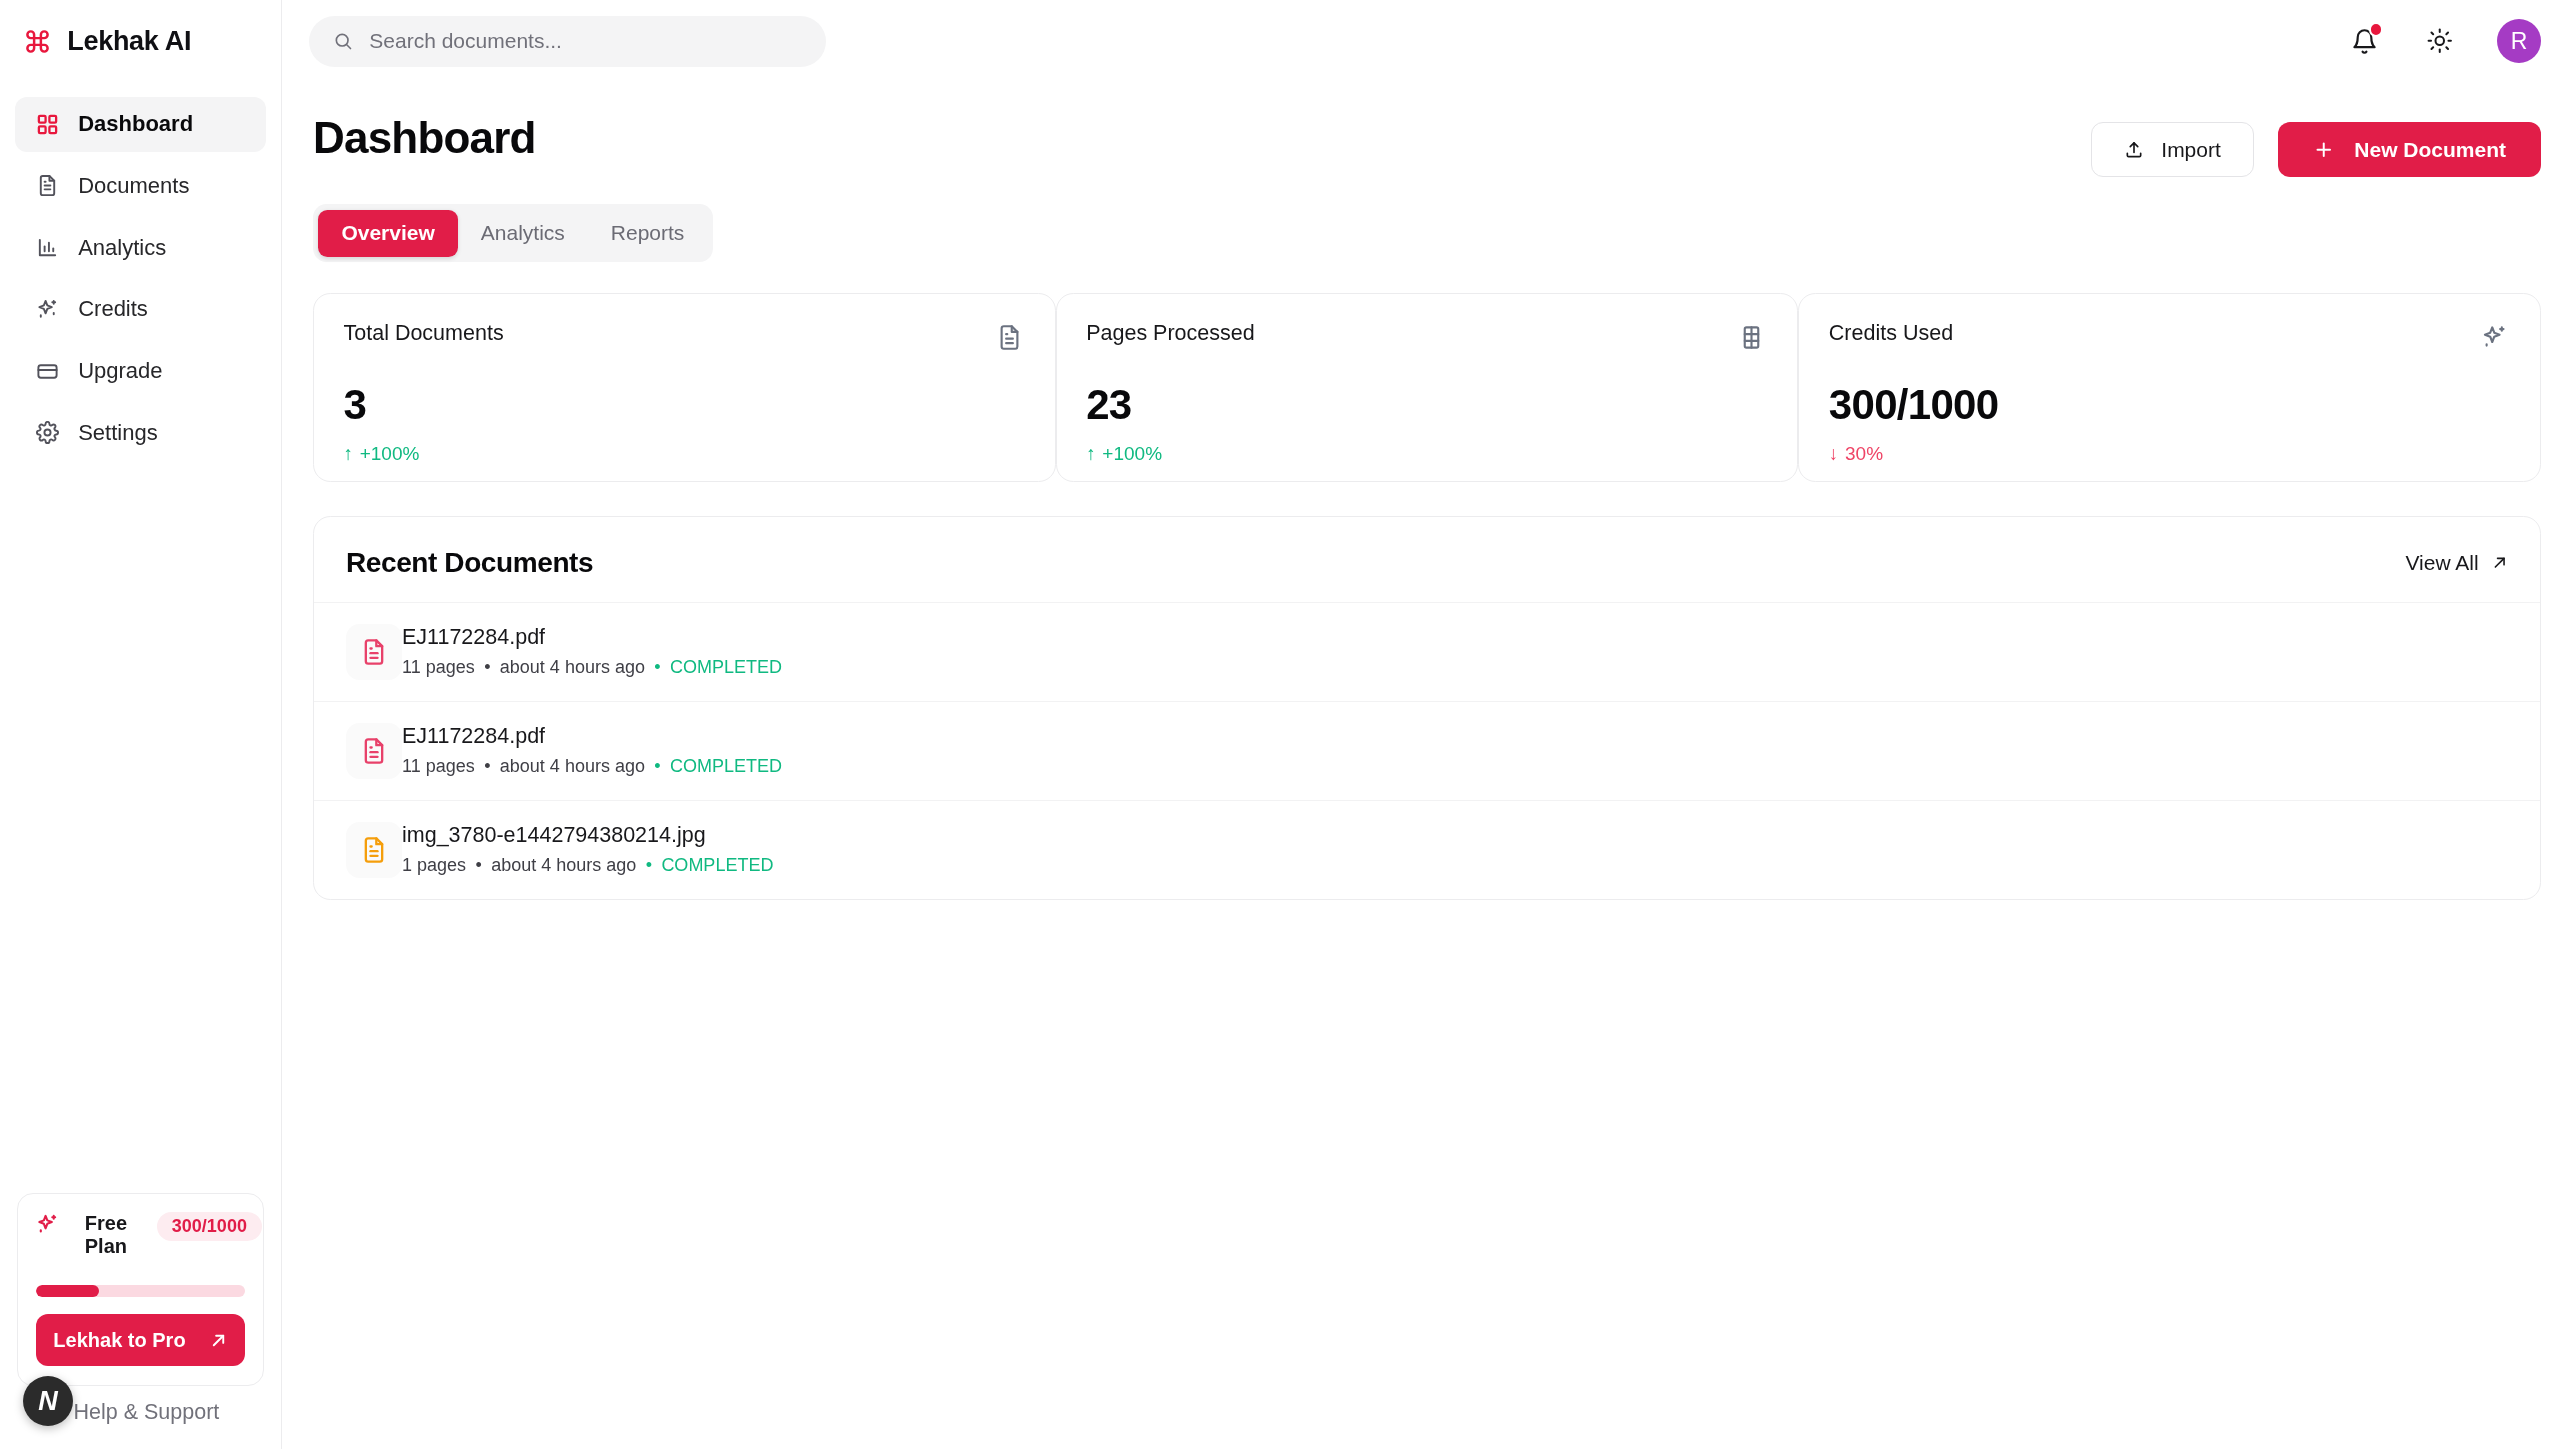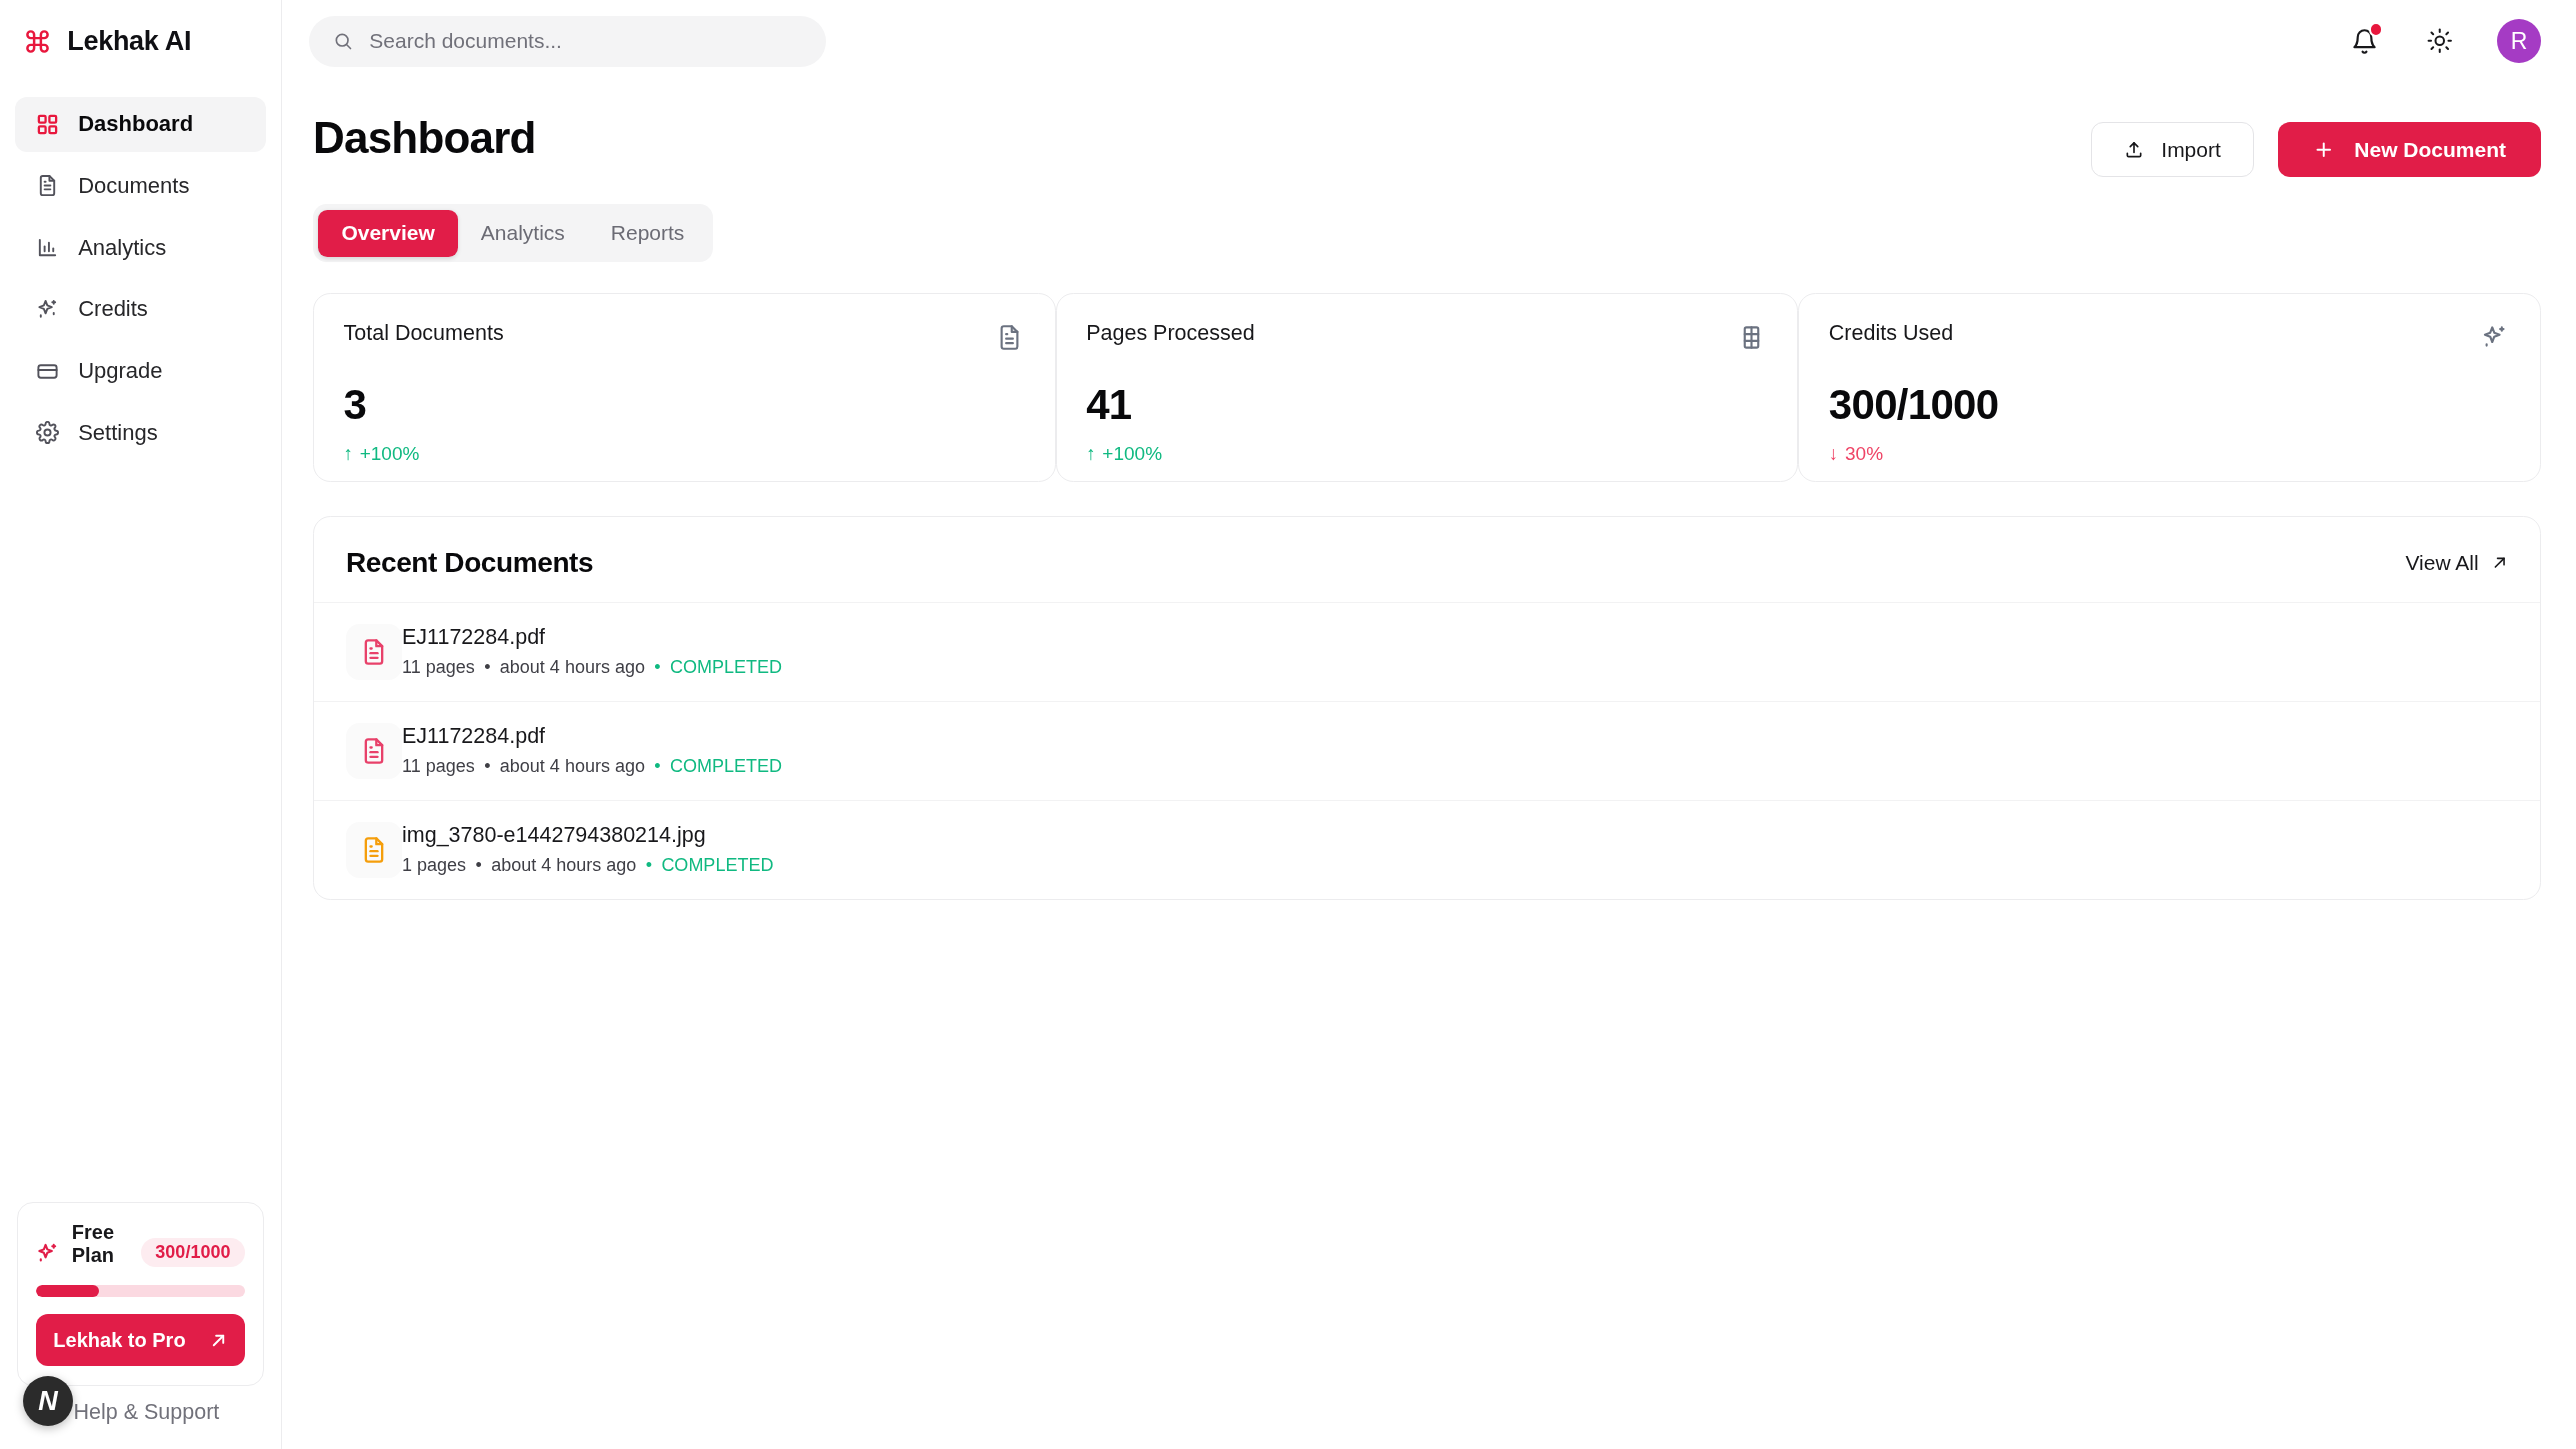--- a/index.html
+++ b/index.html
@@ -41,21 +41,21 @@
   .nav-item.active { background:#f4f4f5; font-weight:700; color:#09090b; }
 
   .side-spacer { flex:1 1 auto; }
 
   .plan-card {
     margin:0 17.4px 12px 17.4px;
     border:1.3px solid #ececee;
     border-radius:16px;
     padding:17.4px 17.4px 19px 17.4px;
   }
-  .plan-top { display:flex; align-items:flex-end; gap:13px; margin-bottom:18px; }
+  .plan-top { display:flex; align-items:flex-start; gap:26px; margin-bottom:27px; }
   .plan-name { font-size:20px; font-weight:700; color:#18181b; }
   .plan-badge {
     background:#fdecf0; color:#e11d48;
     font-size:18px; font-weight:700;
     border-radius:670px; padding:4px 14.8px;
     margin-left:4px;
   }
   .plan-bar { height:12px; border-radius:670px; background:#fbd9e1; overflow:hidden; margin-bottom:17.4px; }
   .plan-bar-fill { height:100%; background:#e11d48; border-radius:670px; }
   .upgrade-btn {
@@ -431,21 +431,21 @@
             <span class="stat-label">Pages Processed</span>
             <span class="stat-icon">
               <svg width="27" height="27" viewBox="0 0 24 24" fill="none" stroke="#6b7280" stroke-width="1.9" stroke-linecap="round" stroke-linejoin="round">
                 <rect x="6" y="3" width="12" height="18" rx="1.5"></rect>
                 <line x1="6" y1="9" x2="18" y2="9"></line>
                   <line x1="6" y1="15" x2="18" y2="15"></line>
                   <line x1="12" y1="3" x2="12" y2="21"></line>
               </svg>
             </span>
           </div>
-          <div class="stat-value">41</div>
+          <div class="stat-value">23</div>
           <div class="stat-trend trend-up">
             <span>↑</span>
             <span>+100%</span>
           </div>
         </div>
 
         <div class="stat-card">
           <div class="stat-head">
             <span class="stat-label">Credits Used</span>
             <span class="stat-icon">

